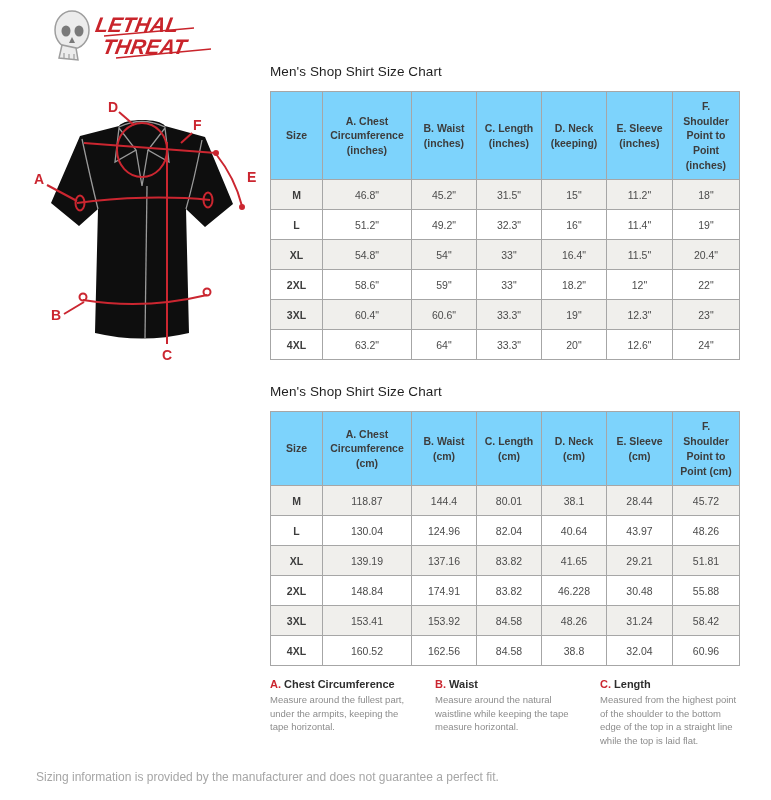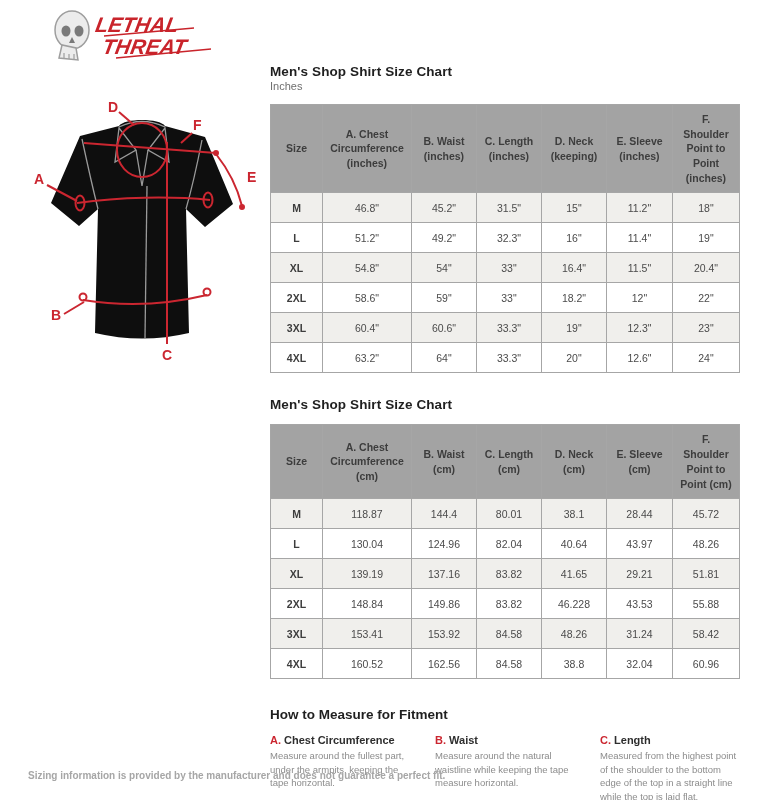--- a/index.html
+++ b/index.html
@@ -14,36 +14,36 @@
 
   
   .logo { position:absolute; left:26px; top:6px; width:210px; height:60px; }
 
   
   .diagram { position:absolute; left:20px; top:86px; width:245px; height:285px; }
 
   
   .content { position:absolute; left:270px; top:64px; width:470px; }
 
-  .chart-title { font-size:13.5px; font-weight:bold; color:#1f1f1f; letter-spacing:0.1px; }
+  .chart-title { font-size:13.5px; font-weight:normal; color:#1f1f1f; letter-spacing:0.1px; }
   .chart-subtitle { font-size:11px; color:#6f6f6f; margin-top:1px; }
 
   table.size-chart {
     border-collapse:collapse;
     table-layout:fixed;
     width:469px;
     margin-top:12px;
   }
   table.size-chart th, table.size-chart td {
     border:1px solid #a6a6a6;
     text-align:center;
     vertical-align:middle;
   }
   table.size-chart th {
-    background:#a3a3a3;
+    background:#7dd3fc;
     font-size:10.5px;
     font-weight:bold;
     color:#3d3d3d;
     line-height:1.4;
     padding:7px 6px;
   }
   table.size-chart td {
     font-size:10.5px;
     color:#4b4b4b;
     height:30px;
@@ -67,21 +67,21 @@
   .measure-head { font-size:11px; font-weight:bold; color:#2e2e2e; }
   .measure-letter { color:#cb2630; }
   .measure-desc {
     margin-top:3px;
     font-size:9.5px;
     line-height:1.42;
     color:#8c8c8c;
   }
 
   
-  .footer { position:absolute; left:28px; top:768px; font-size:10px; color:#a6a6a6; line-height:1.5;font-weight:bold; }
+  .footer { position:absolute; left:36px; top:768px; font-size:12px; color:#a6a6a6; line-height:1.5; }
 </style>
 </head>
 <body>
 
 <div class="logo">
   <svg width="210" height="60" viewBox="0 0 210 60">
     <g>
       <ellipse cx="46" cy="24" rx="17" ry="19" fill="#ececec" stroke="#9e9e9e" stroke-width="1.5"></ellipse>
       <path d="M36,39 L33,52 L52,54 L50,42 Z" fill="#ececec" stroke="#9e9e9e" stroke-width="1.5"></path>
       <ellipse cx="40" cy="25" rx="4.5" ry="5.5" fill="#7a7a7a"></ellipse>
@@ -141,21 +141,20 @@
       <text x="88" y="26">D</text>
       <text x="227" y="96">E</text>
       <text x="173" y="44">F</text>
     </g>
   </svg>
 </div>
 
 <div class="content">
 
   <div class="chart-title">Men's Shop Shirt Size Chart</div>
-  <div class="chart-subtitle">Inches</div>
 
   <table class="size-chart">
     <colgroup>
       <col style="width:52px">
         <col style="width:89px">
         <col style="width:65px">
         <col style="width:65px">
       <col style="width:65px">
         <col style="width:66px">
         <col style="width:67px">
@@ -278,24 +277,24 @@
           <td>139.19</td>
           <td>137.16</td>
           <td>83.82</td>
           <td>41.65</td>
           <td>29.21</td>
           <td>51.81</td>
         </tr>
         <tr>
           <td>2XL</td>
           <td>148.84</td>
-          <td>149.86</td>
+          <td>174.91</td>
           <td>83.82</td>
           <td>46.228</td>
-          <td>43.53</td>
+          <td>30.48</td>
           <td>55.88</td>
         </tr>
         <tr>
           <td>3XL</td>
           <td>153.41</td>
           <td>153.92</td>
           <td>84.58</td>
           <td>48.26</td>
           <td>31.24</td>
           <td>58.42</td>
@@ -305,21 +304,20 @@
           <td>160.52</td>
           <td>162.56</td>
           <td>84.58</td>
           <td>38.8</td>
           <td>32.04</td>
           <td>60.96</td>
         </tr>
       </tbody>
   </table>
 
-  <div class="measure-title">How to Measure for Fitment</div>
 
   <div class="measure-grid">
     <div class="measure-item">
       <div class="measure-head"><span class="measure-letter">A.</span> <span>Chest Circumference</span></div>
       <div class="measure-desc">Measure around the fullest part, under the armpits, keeping the tape horizontal.</div>
     </div>
     <div class="measure-item">
       <div class="measure-head"><span class="measure-letter">B.</span> <span>Waist</span></div>
       <div class="measure-desc">Measure around the natural waistline while keeping the tape measure horizontal.</div>
     </div>

